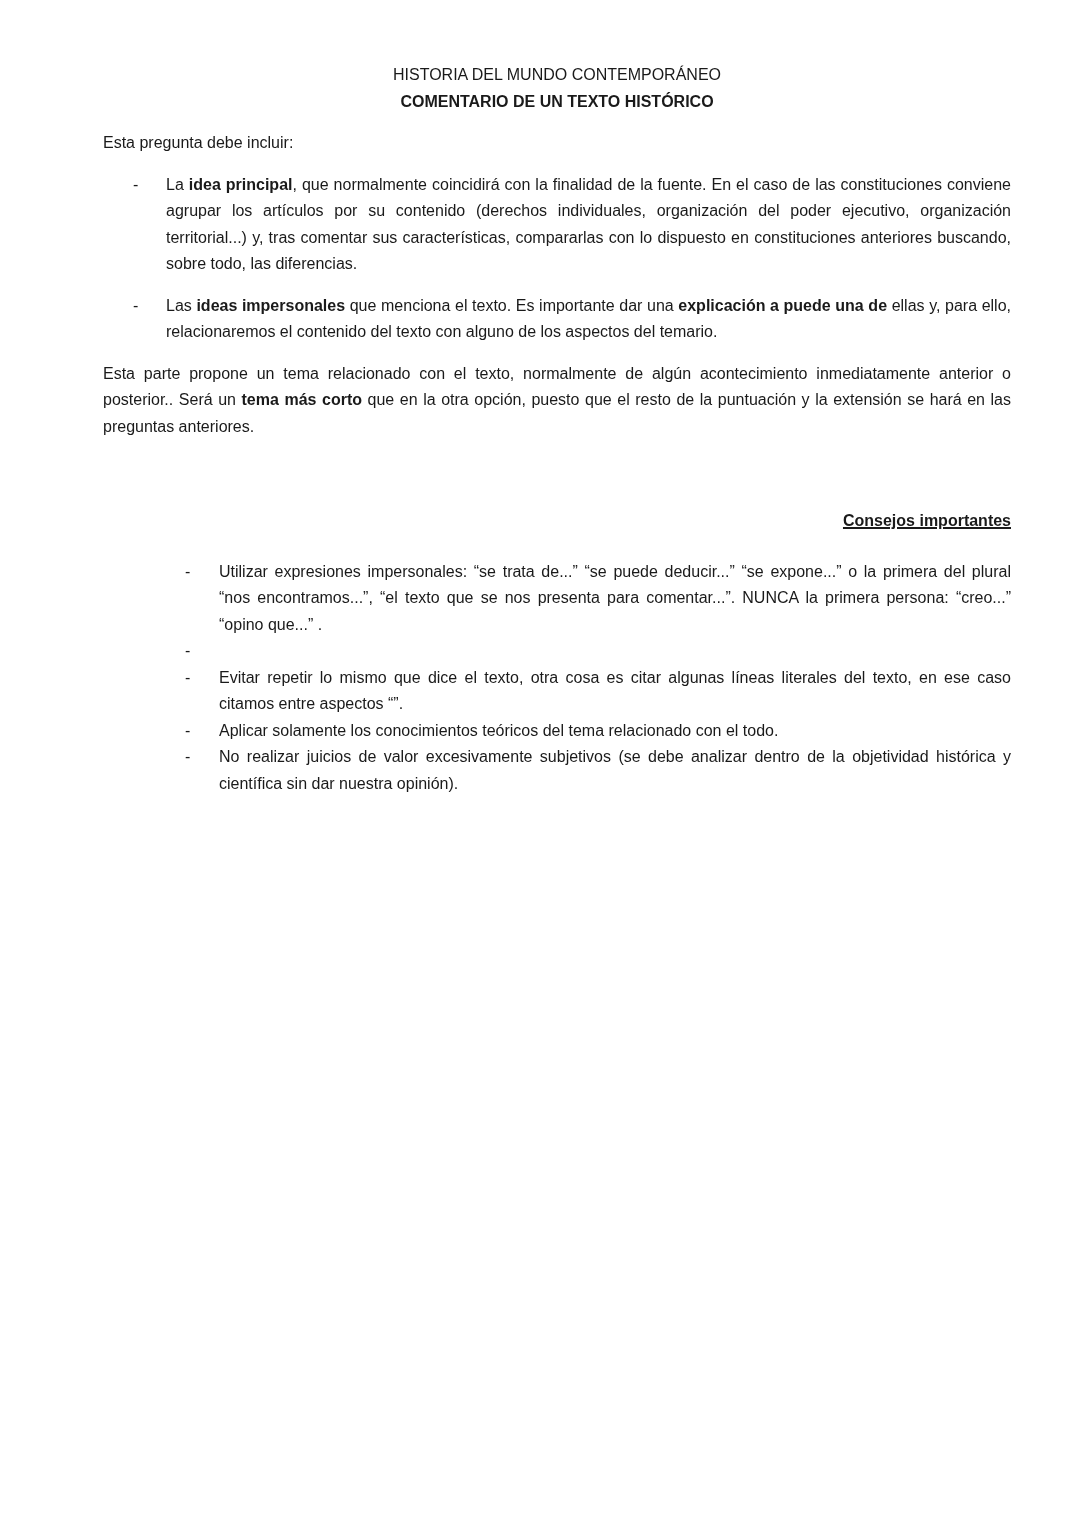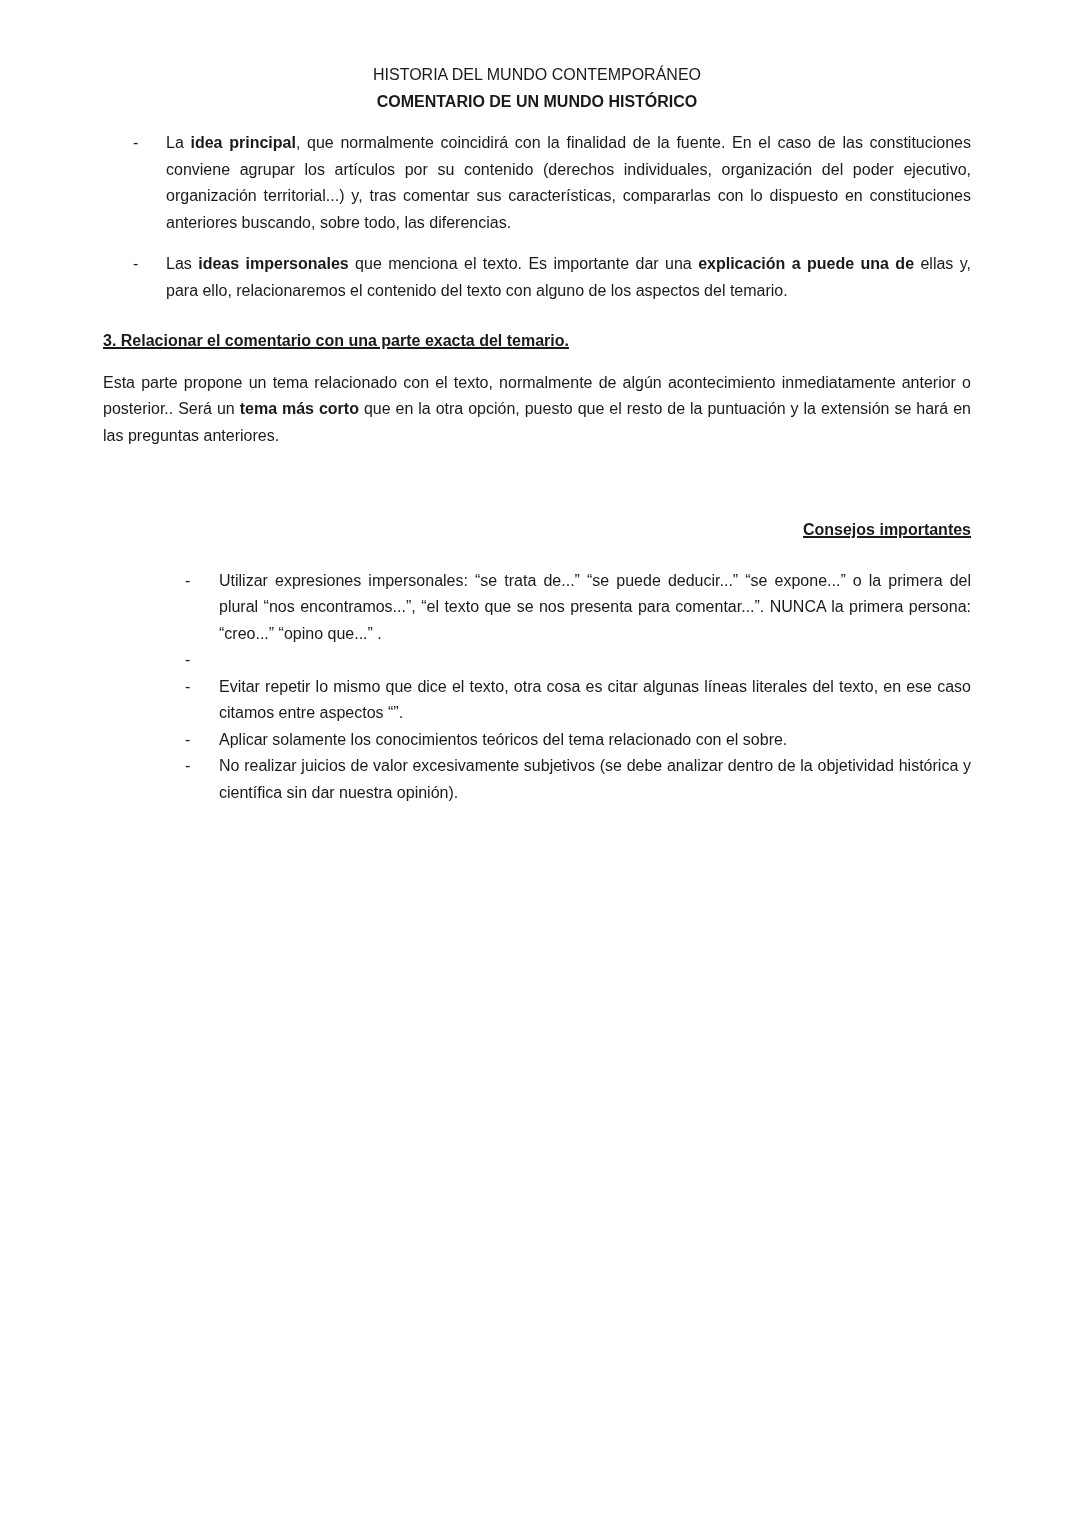--- a/index.html
+++ b/index.html
@@ -2,21 +2,21 @@
 <html><head>
 <meta charset="utf-8">
 <style>
   html, body { margin: 0; padding: 0; background: #ffffff; }
   .page {
     position: relative;
     width: 1080px;
     height: 1525px;
     box-sizing: border-box;
     background: #ffffff;
-    padding: 62px 109px 0 103px;
+    padding: 62px 69px 0 103px;
     font-family: "Liberation Sans", "DejaVu Sans", sans-serif;
     font-size: 16px;
     line-height: 26.5px;
     color: #1a1a1a;
     overflow: hidden;
   }
   .doc-header { text-align: center; }
   .doc-title { font-weight: normal; }
   .doc-subtitle { font-weight: bold; }
   .heading {
@@ -44,57 +44,57 @@
   .tips .bullet .dash { padding-left: 82px; width: 34px; }
   b { font-weight: bold; }
 </style>
 </head>
 <body>
 
 <div class="page">
 
   <div class="doc-header">
     <div class="doc-title">HISTORIA DEL MUNDO CONTEMPORÁNEO</div>
-    <div class="doc-subtitle">COMENTARIO DE UN MUNDO HISTÓRICO</div>
+    <div class="doc-subtitle">COMENTARIO DE UN TEXTO HISTÓRICO</div>
   </div>
 
 
+  <p class="para">Esta pregunta debe incluir:</p>
 
   <div class="bullet-list">
     <div class="bullet">
       <span class="dash">-</span>
       <div class="btext"><span>La </span><b>idea principal</b><span>, que normalmente coincidirá con la finalidad de la fuente. En el caso de las constituciones conviene agrupar los artículos por su contenido (derechos individuales, organización del poder ejecutivo, organización territorial...) y, tras comentar sus características, compararlas con lo dispuesto en constituciones anteriores buscando, sobre todo, las diferencias.</span></div>
     </div>
     <div class="bullet">
       <span class="dash">-</span>
       <div class="btext"><span>Las </span><b>ideas impersonales</b><span> que menciona el texto. Es importante dar una </span><b>explicación a puede una de</b><span> ellas y, para ello, relacionaremos el contenido del texto con alguno de los aspectos del temario.</span></div>
     </div>
   </div>
 
-  <div class="heading heading-3">3. Relacionar el comentario con una parte exacta del temario.</div>
 
   <p class="para"><span>Esta parte propone un tema relacionado con el texto, normalmente de algún acontecimiento inmediatamente anterior o posterior.. Será un </span><b>tema más corto</b><span> que en la otra opción, puesto que el resto de la puntuación y la extensión se hará en las preguntas anteriores.</span></p>
 
   <div class="heading heading-consejos">Consejos importantes</div>
 
   <div class="tips">
     <div class="bullet">
       <span class="dash">-</span>
       <div class="btext">Utilizar expresiones impersonales: “se trata de...” “se puede deducir...” “se expone...” o la primera del plural “nos encontramos...”, “el texto que se nos presenta para comentar...”. NUNCA la primera persona: “creo...” “opino que...” .</div>
     </div>
     <div class="bullet">
       <span class="dash">-</span>
     </div>
     <div class="bullet">
       <span class="dash">-</span>
       <div class="btext">Evitar repetir lo mismo que dice el texto, otra cosa es citar algunas líneas literales del texto, en ese caso citamos entre aspectos “”.</div>
     </div>
     <div class="bullet">
       <span class="dash">-</span>
-      <div class="btext">Aplicar solamente los conocimientos teóricos del tema relacionado con el sobre.</div>
+      <div class="btext">Aplicar solamente los conocimientos teóricos del tema relacionado con el todo.</div>
     </div>
     <div class="bullet">
       <span class="dash">-</span>
       <div class="btext">No realizar juicios de valor excesivamente subjetivos (se debe analizar dentro de la objetividad histórica y científica sin dar nuestra opinión).</div>
     </div>
   </div>
 
 </div>
 
 </body></html>

